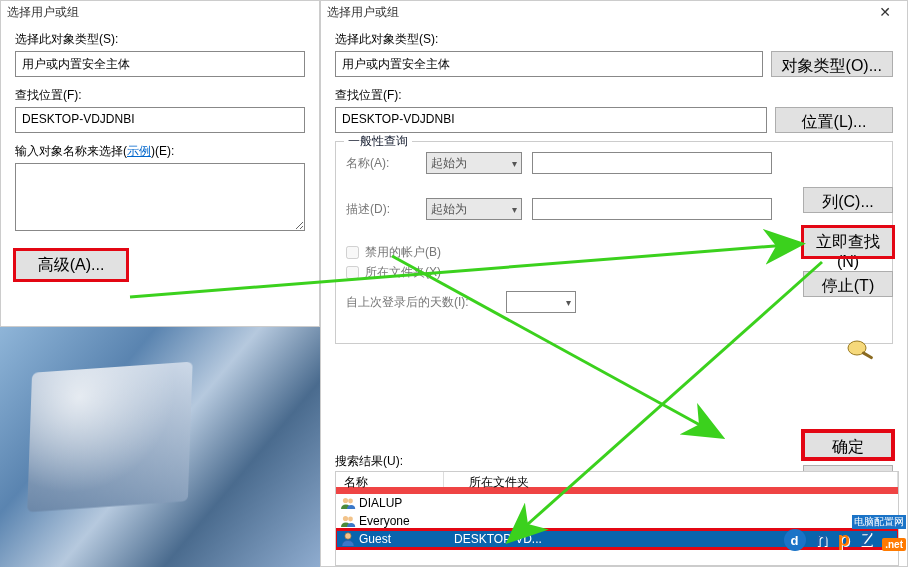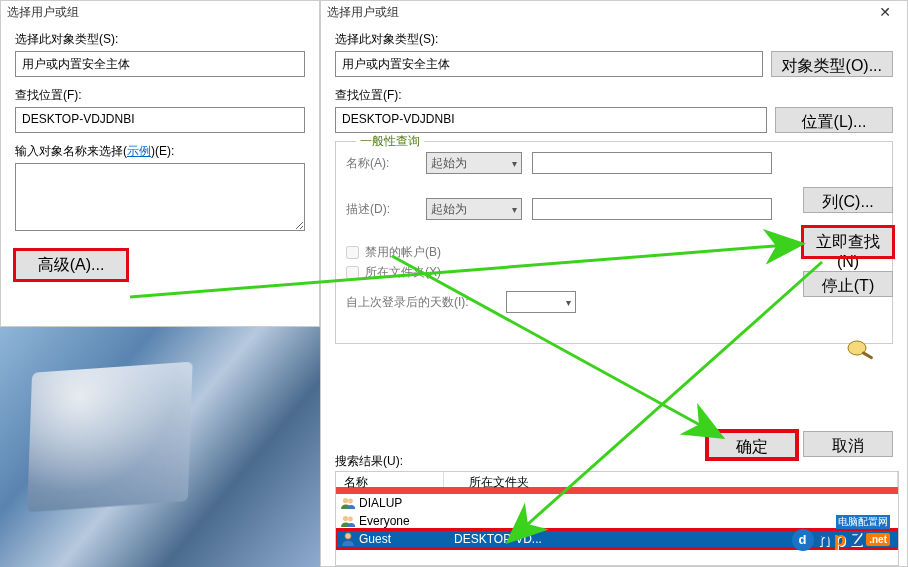--- a/index.html
+++ b/index.html
@@ -23,53 +23,53 @@
 .txt-ro { width:100%; height:26px; border:1px solid #888; padding:4px 6px; background:#fff; }
 .multiline { height:68px; }
 
 .row { display:flex; align-items:center; gap:8px; }
 .btn { height:26px; min-width:84px; padding:4px 10px; border:1px solid #adadad; background:#e1e1e1; cursor:pointer; font-size:16px; }
 
 .redbox { outline: 3px solid #e30613; outline-offset: -1px; }
 .redbox-thick { outline: 4px solid #e30613; outline-offset: -2px; }
 
 .fieldset { border:1px solid #ccc; margin:6px 14px 4px; padding:10px 10px 6px; position:relative; }
-.fieldset .legend { position:absolute; left:8px; top:-9px; background:#fff; padding:0 4px; font-size:12px; color:#4d7c0f;margin-left:12px; }
+.fieldset .legend { position:absolute; left:8px; top:-9px; background:#fff; padding:0 4px; font-size:12px; color:#0f172a; }
 
 .formrow { display:flex; align-items:center; margin-bottom:24px; }
 .formrow .flabel { width:80px; color:#777; }
 .combo { width:96px; height:22px; border:1px solid #888; background:#e8e8e8; display:flex; align-items:center; justify-content:space-between; padding:0 4px; color:#555; }
 .combo .arrow { font-size:10px; color:#555; }
 .combo.blank { background:#fff; color:transparent; }
 .tinput { flex:1; margin-left:10px; height:22px; border:1px solid #888; background:#fff; max-width:240px; }
 
 .sidebtns { position:absolute; right:14px; top:186px; width:90px; display:flex; flex-direction:column; gap:14px; }
 .sidebtns .btn { width:90px; }
 
 .chk-row { display:flex; align-items:center; gap:6px; margin:3px 0; color:#777; }
 .chk-row input { width:13px; height:13px; }
 
-.ok-row { position:absolute; right:14px; top:430px; display:flex; gap:6px; }
+.ok-row { position:absolute; right:14px; top:430px; display:flex; gap:6px;flex-direction:column; }
 
 .results-lbl { position:absolute; left:14px; top:452px; color:#000; }
 .results { position:absolute; left:14px; top:470px; right:8px; bottom:0; border:1px solid #ccc; background:#fff; overflow:hidden; }
 .results .hdr { display:flex; height:22px; border-bottom:7px solid #ef4444;gap:17px; }
 .results .hdr .col { border-right:1px solid #ddd; padding:2px 8px; background:#fff; }
 .results .list { }
 .results .item { display:flex; align-items:center; height:18px; padding:0 4px; gap:3px; }
 .results .item.sel { background:#0a64ad; color:#fff; }
 .results .ico { width:16px; height:16px; display:inline-flex; align-items:center; justify-content:center; }
 .results .name { width:92px; white-space:nowrap; overflow:hidden; text-overflow:ellipsis; }
 .results .folder { white-space:nowrap; }
 
 .search-ico { position:absolute; right:28px; top:336px; width:34px; height:24px; }
 
 .arrow-svg { position:absolute; left:0; top:0; width:908px; height:567px; z-index:5; pointer-events:none; }
 
-.logo { position:absolute; right:18px; bottom:16px; z-index:6; display:flex; align-items:center; gap:4px; }
+.logo { position:absolute; right:2px; bottom:16px; z-index:6; display:flex; align-items:flex-end; gap:10px; }
 .logo .d { width:22px; height:22px; border-radius:50%; background:#1a73c7; color:#fff; display:flex; align-items:center; justify-content:center; font-weight:bold; font-size:13px;}
 .logo .mid { color:#ff7a00; font-weight:bold; font-size:20px; text-shadow:1px 1px 0 #fff; }
 .logo .net { background:#ff7a00; color:#fff; font-size:10px; padding:1px 3px; border-radius:2px; font-weight:bold; }
 .logo .cn { position:absolute; top:-13px; right:0; font-size:10px; color:#fff; background:#1a73c7; padding:0 2px; white-space:nowrap; }
 </style>
 </head>
 <body>
 
 <div class="bg-layer">
   <div class="bg-image"></div>

